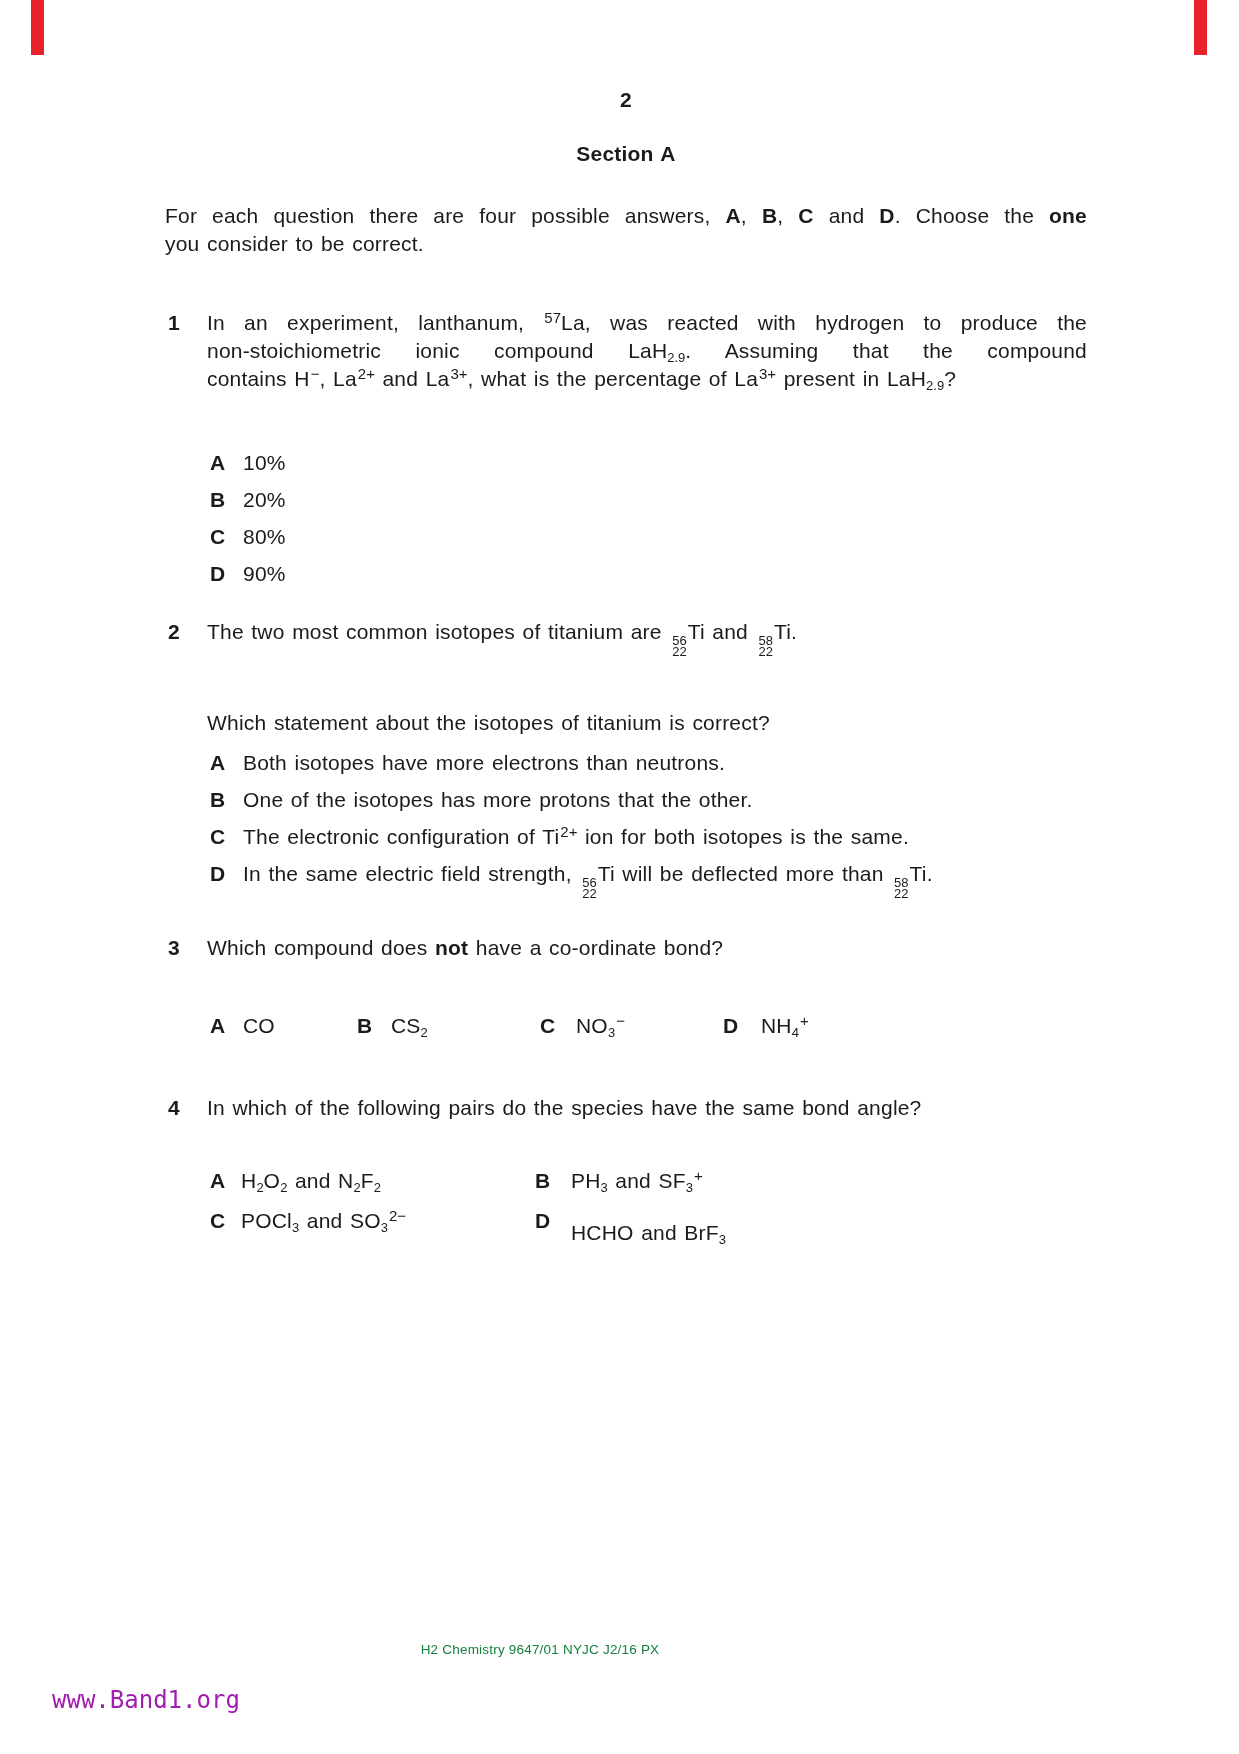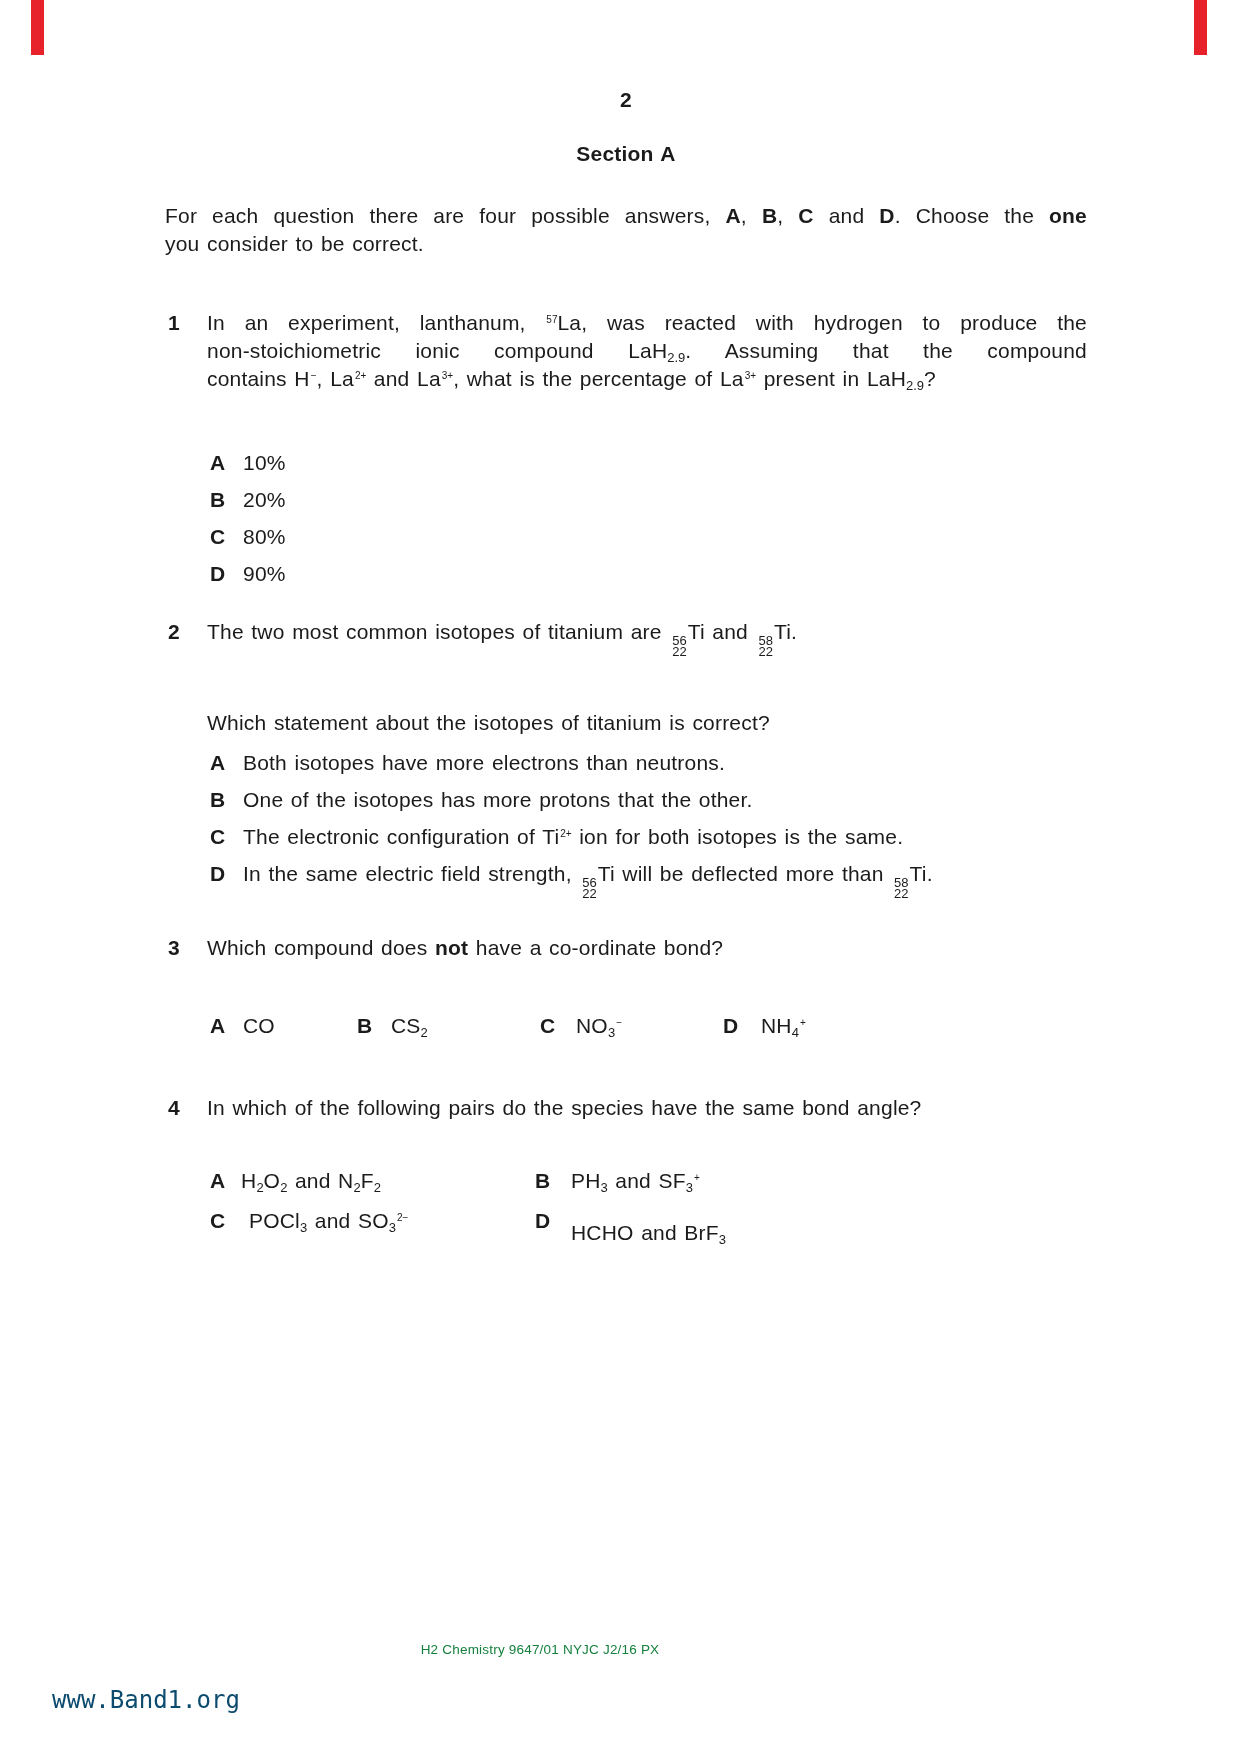--- a/index.html
+++ b/index.html
@@ -39,27 +39,27 @@
   #q4{top:1094px;}
   #q4-opts{top:1167px;height:80px;}
 
   .opts{left:165px;width:880px;}
   .opt{position:relative;padding-left:78px;margin-bottom:9px;min-height:28px;}
   .olet{position:absolute;left:45px;top:0;font-weight:bold;}
 
   .hlet{position:absolute;top:0;font-weight:bold;}
   .hval{position:absolute;top:0;}
 
-  sup{font-size:10px;line-height:0;position:relative;vertical-align:baseline;top:-7px;margin-left:1px;letter-spacing:0;margin-top:17px;}
+  sup{font-size:15px;line-height:0;position:relative;vertical-align:baseline;top:-7px;margin-left:1px;letter-spacing:0;margin-top:17px;}
   sub{font-size:13px;line-height:0;position:relative;vertical-align:baseline;top:4px;letter-spacing:0;}
   .iso{display:inline-flex;flex-direction:column;align-items:flex-end;vertical-align:-6px;margin:0 1px 0 3px;font-weight:normal;}
   .iso .m,.iso .z{font-size:13px;line-height:11px;display:block;letter-spacing:0;}
 
   .footer{top:1642px;left:165px;width:750px;text-align:center;font-size:13.5px;letter-spacing:0.2px;color:#15803d;}
-  .watermark{left:52px;top:1686px;font-family:"DejaVu Sans Mono","Liberation Mono",monospace;font-size:24px;color:#0c4a6e;}
+  .watermark{left:52px;top:1686px;font-family:"DejaVu Sans Mono","Liberation Mono",monospace;font-size:24px;color:#a21caf;}
 </style>
 </head>
 <body>
 
 <div class="page">
 
   <div class="edge-mark left"></div>
   <div class="edge-mark right"></div>
 
   <div class="abs textline page-number">2</div>
@@ -154,21 +154,21 @@
   <div id="q4" class="abs textline question">
     <span class="qnum">4</span>
     <div class="qbody">In which of the following pairs do the species have the same bond angle?</div>
   </div>
   <div id="q4-opts" class="abs textline" style="left:165px;width:922px;">
     <span class="hlet" style="left:45px;top:0">A</span>
     <span class="hval" style="left:76px;top:0">H<sub>2</sub>O<sub>2</sub> and N<sub>2</sub>F<sub>2</sub></span>
     <span class="hlet" style="left:370px;top:0">B</span>
     <span class="hval" style="left:406px;top:0">PH<sub>3</sub> and SF<sub>3</sub><sup>+</sup></span>
     <span class="hlet" style="left:45px;top:40px">C</span>
-    <span class="hval" style="left:84px;top:40px">POCl<sub>3</sub> and SO<sub>3</sub><sup>2−</sup></span>
+    <span class="hval" style="left:76px;top:40px">POCl<sub>3</sub> and SO<sub>3</sub><sup>2−</sup></span>
     <span class="hlet" style="left:370px;top:40px">D</span>
     <span class="hval" style="left:406px;top:52px">HCHO and BrF<sub>3</sub></span>
   </div>
 
   <div class="abs footer">H2 Chemistry 9647/01 NYJC J2/16 PX</div>
 
   <div class="abs watermark">www.Band1.org</div>
 
 </div>
 

